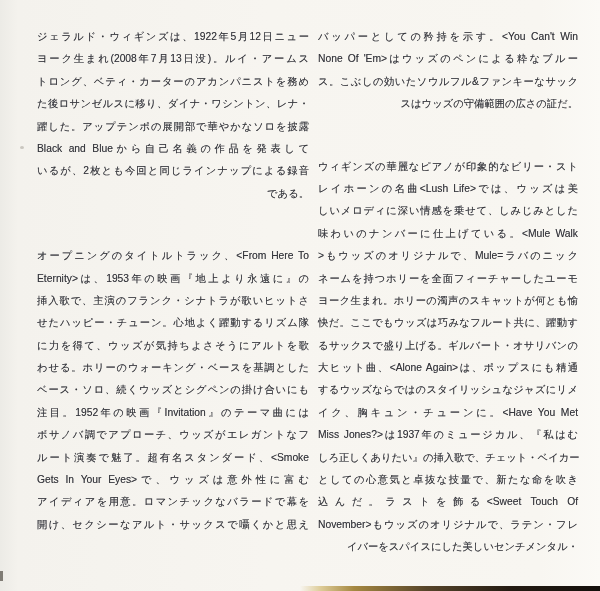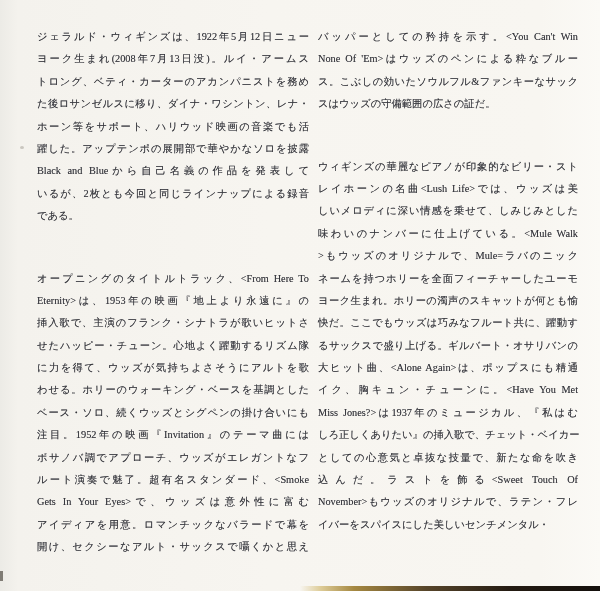--- a/index.html
+++ b/index.html
@@ -2,40 +2,40 @@
 <html><head>
 <meta charset="utf-8">
 <style>
   html, body { margin: 0; padding: 0; background: #ffffff; }
   .page {
     position: relative;
     width: 600px;
     height: 591px;
     overflow: hidden;
     background: linear-gradient(90deg, #ecebe6 0%, #f4f2ed 3%, #f7f5f0 45%, #f8f6f1 90%, #fbfaf6 100%);
-    font-family: Liberation Serif, serif;
+    font-family: Liberation Sans, sans-serif;
     color: #35363c;
   }
   .col { position: absolute; top: 26px; }
   .col-left  { left: 37px;  width: 272px; }
   .col-right { left: 318px; width: 260px; }
   .para + .para { margin-top: 40px; }
   .line {
     font-size: 10.3px;
     line-height: 22.4px;
     height: 22.4px;
     white-space: nowrap;
     text-align: justify;
     text-align-last: justify;
     text-justify: inter-character;
     color: #35363c;
     text-shadow: 0 0 0.5px rgba(60,60,70,0.55);
   }
   .line.short {
-    text-align: left;
+    text-align: right;
     text-align-last: auto;
   }
   .edge-strip {
     position: absolute;
     left: 300px; right: 0; bottom: 0; height: 5px;
     background: linear-gradient(90deg,
       rgba(246,244,239,0) 0%,
       #ddcb96 7%,
       #a58841 18%,
       #57452a 42%,
@@ -56,21 +56,20 @@
 </head>
 <body>
 
 <div class="page">
   <div class="col col-left">
       <div class="para">
         <div class="line">ジェラルド・ウィギンズは、1922年5月12日ニュー</div>
         <div class="line">ヨーク生まれ(2008年7月13日没)。ルイ・アームス</div>
         <div class="line">トロング、ベティ・カーターのアカンパニストを務め</div>
         <div class="line">た後ロサンゼルスに移り、ダイナ・ワシントン、レナ・</div>
-        <div class="line">ホーン等をサポート、ハリウッド映画の音楽でも活</div>
         <div class="line">躍した。アップテンポの展開部で華やかなソロを披露</div>
         <div class="line">Black and Blueから自己名義の作品を発表して</div>
         <div class="line">いるが、2枚とも今回と同じラインナップによる録音</div>
         <div class="line short">である。</div>
       </div>
       <div class="para">
         <div class="line">オープニングのタイトルトラック、&lt;From Here To</div>
         <div class="line">Eternity&gt;は、1953年の映画『地上より永遠に』の</div>
         <div class="line">挿入歌で、主演のフランク・シナトラが歌いヒットさ</div>
         <div class="line">せたハッピー・チューン。心地よく躍動するリズム隊</div>
@@ -96,20 +95,21 @@
         <div class="line">ウィギンズの華麗なピアノが印象的なビリー・スト</div>
         <div class="line">レイホーンの名曲&lt;Lush Life&gt;では、ウッズは美</div>
         <div class="line">しいメロディに深い情感を乗せて、しみじみとした</div>
         <div class="line">味わいのナンバーに仕上げている。&lt;Mule Walk</div>
         <div class="line">&gt;もウッズのオリジナルで、Mule=ラバのニック</div>
         <div class="line">ネームを持つホリーを全面フィーチャーしたユーモ</div>
         <div class="line">ヨーク生まれ。ホリーの濁声のスキャットが何とも愉</div>
         <div class="line">快だ。ここでもウッズは巧みなフルート共に、躍動す</div>
         <div class="line">るサックスで盛り上げる。ギルバート・オサリバンの</div>
         <div class="line">大ヒット曲、&lt;Alone Again&gt;は、ポップスにも精通</div>
+        <div class="line">するウッズならではのスタイリッシュなジャズにリメ</div>
         <div class="line">イク、胸キュン・チューンに。&lt;Have You Met</div>
         <div class="line">Miss Jones?&gt;は1937年のミュージカル、『私はむ</div>
         <div class="line">しろ正しくありたい』の挿入歌で、チェット・ベイカー</div>
         <div class="line">としての心意気と卓抜な技量で、新たな命を吹き</div>
         <div class="line">込んだ。ラストを飾る&lt;Sweet Touch Of</div>
         <div class="line">November&gt;もウッズのオリジナルで、ラテン・フレ</div>
         <div class="line short">イバーをスパイスにした美しいセンチメンタル・</div>
       </div>
     </div>
   <div class="edge-strip"></div>

